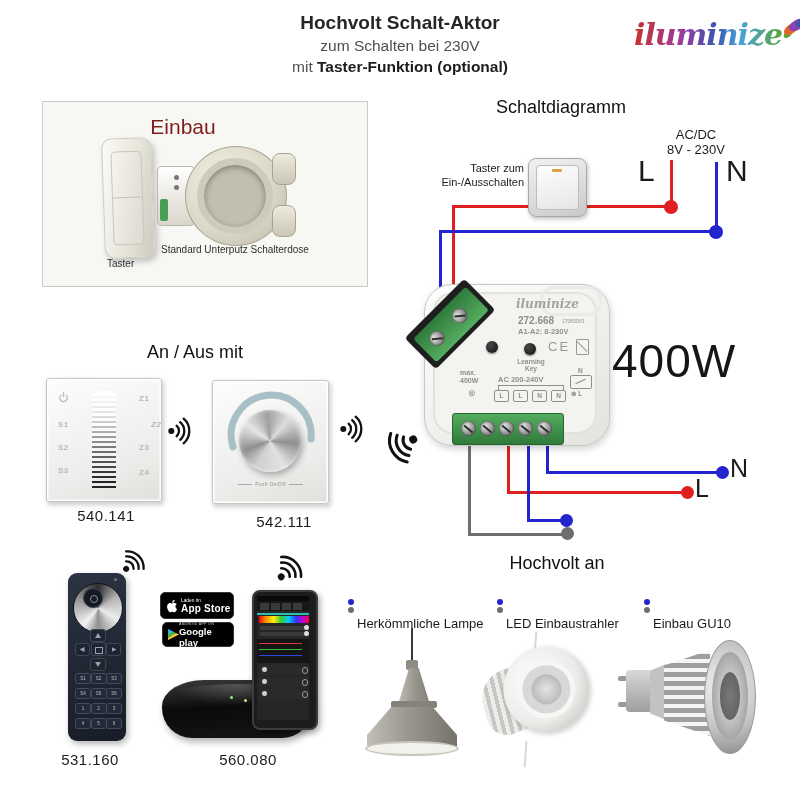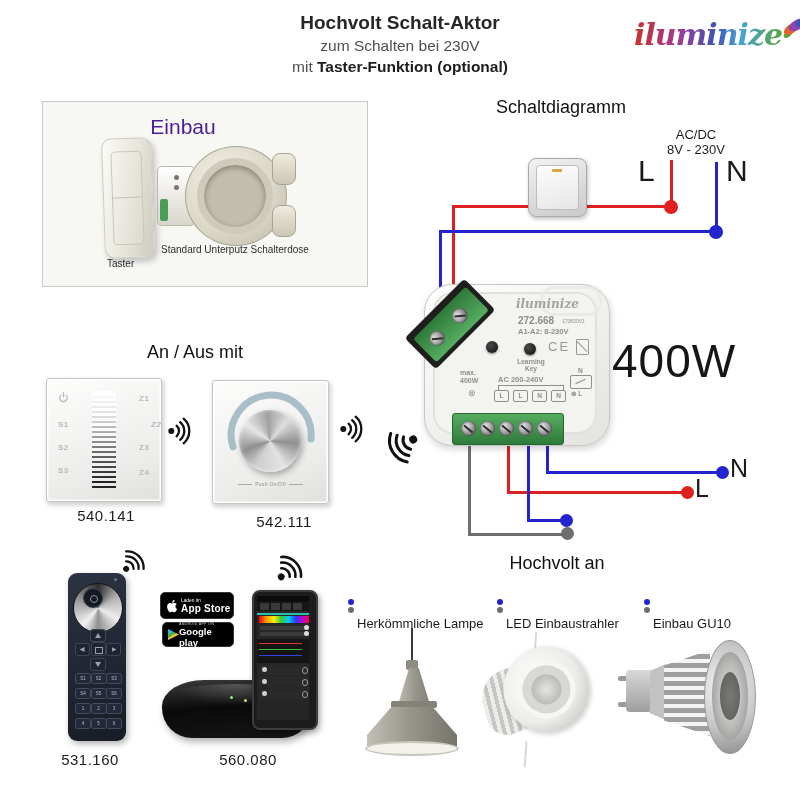--- a/index.html
+++ b/index.html
@@ -15,21 +15,21 @@
 
   
   #logo{left:634px;top:20px;display:flex;align-items:flex-start;}
   #logo .word{font-family:"DejaVu Serif",serif;font-style:italic;font-weight:700;font-size:30px;letter-spacing:-1px;
     background:linear-gradient(90deg,#c5342c 0%,#a03a98 30%,#3c56b0 55%,#4aa3d8 72%,#58a53c 100%);
     -webkit-background-clip:text;background-clip:text;color:transparent;line-height:1;}
   #logo svg{margin:-4px 0 0 -2px;}
 
   
   #einbau{left:42px;top:101px;width:324px;height:184px;background:#f7f7f4;border:1px solid #c9c9c6;}
-  #einbau .etitle{left:0;top:13px;width:280px;text-align:center;font-size:21px;color:#4c1d95;}
+  #einbau .etitle{left:0;top:13px;width:280px;text-align:center;font-size:21px;color:#7f1d1d;}
   #eb-plate{left:60px;top:36px;width:48px;height:118px;border-radius:10px;transform:rotate(-2deg);
     background:linear-gradient(100deg,#fcfbf7,#e7e4da 55%,#cdcabf);box-shadow:3px 4px 6px rgba(0,0,0,.22);border:1px solid #cfccc1;}
   #eb-plate .rocker{left:8px;top:12px;width:29px;height:92px;border-radius:5px;border:1px solid #c9c6bb;
     background:linear-gradient(100deg,#f6f4ee,#dcd9cf);}
   #eb-plate .rline{left:9px;top:58px;width:29px;height:1px;background:#c4c1b6;}
   #eb-module{left:114px;top:64px;width:36px;height:58px;border-radius:5px;border:1px solid #b9b6ab;
     background:linear-gradient(#ffffff,#d9d6cc);}
   #eb-module .pcb{left:2px;bottom:4px;width:8px;height:22px;background:#4a9d55;border-radius:2px;}
   #eb-module .md1{left:16px;top:8px;width:5px;height:5px;border-radius:50%;background:#777;}
   #eb-module .md2{left:16px;top:18px;width:5px;height:5px;border-radius:50%;background:#777;}
@@ -303,20 +303,24 @@
   <div class="wire ph" id="wLvl"></div>
   <div class="wire nt" id="wNv"></div>
   <div class="dotw" id="wNd"></div>
   <div class="wire nt" id="wNh"></div>
   <div class="wire nt" id="wNvl"></div>
 
   <div class="a" id="sd-switch">
     <div class="a plate"></div>
     <div class="a led"></div>
   </div>
+  <div class="a" id="sd-tasterlbl">
+    <div>Taster zum</div>
+    <div>Ein-/Ausschalten</div>
+  </div>
 
   <div class="wire nt" id="bNv"></div>
   <div class="wire nt" id="bNh"></div>
   <div class="dotw" id="bNd"></div>
   <div class="wire ph" id="bLv"></div>
   <div class="wire ph" id="bLh"></div>
   <div class="dotw" id="bLd"></div>
   <div class="wire nt" id="bBv"></div>
   <div class="wire nt" id="bBh"></div>
   <div class="dotw" id="bBd"></div>

